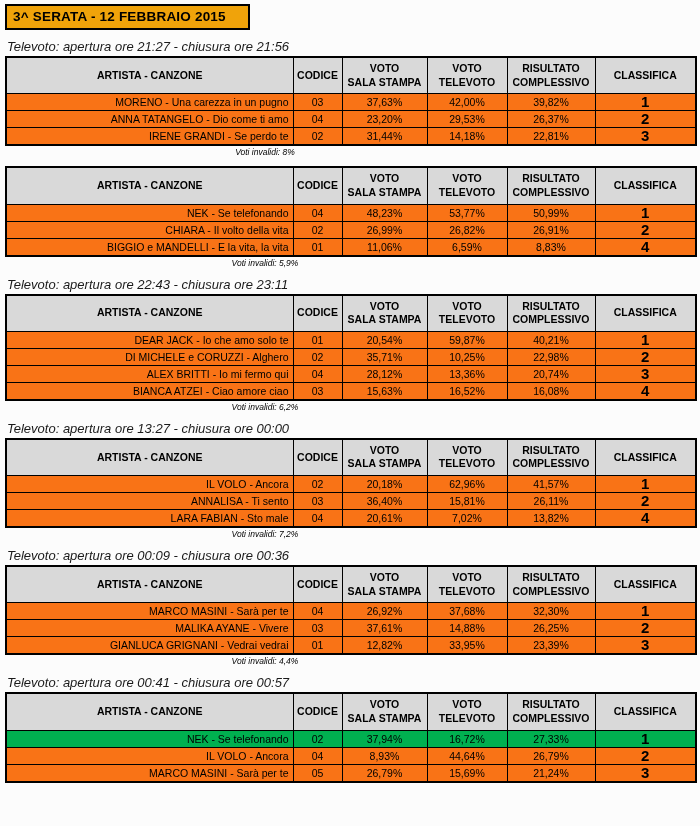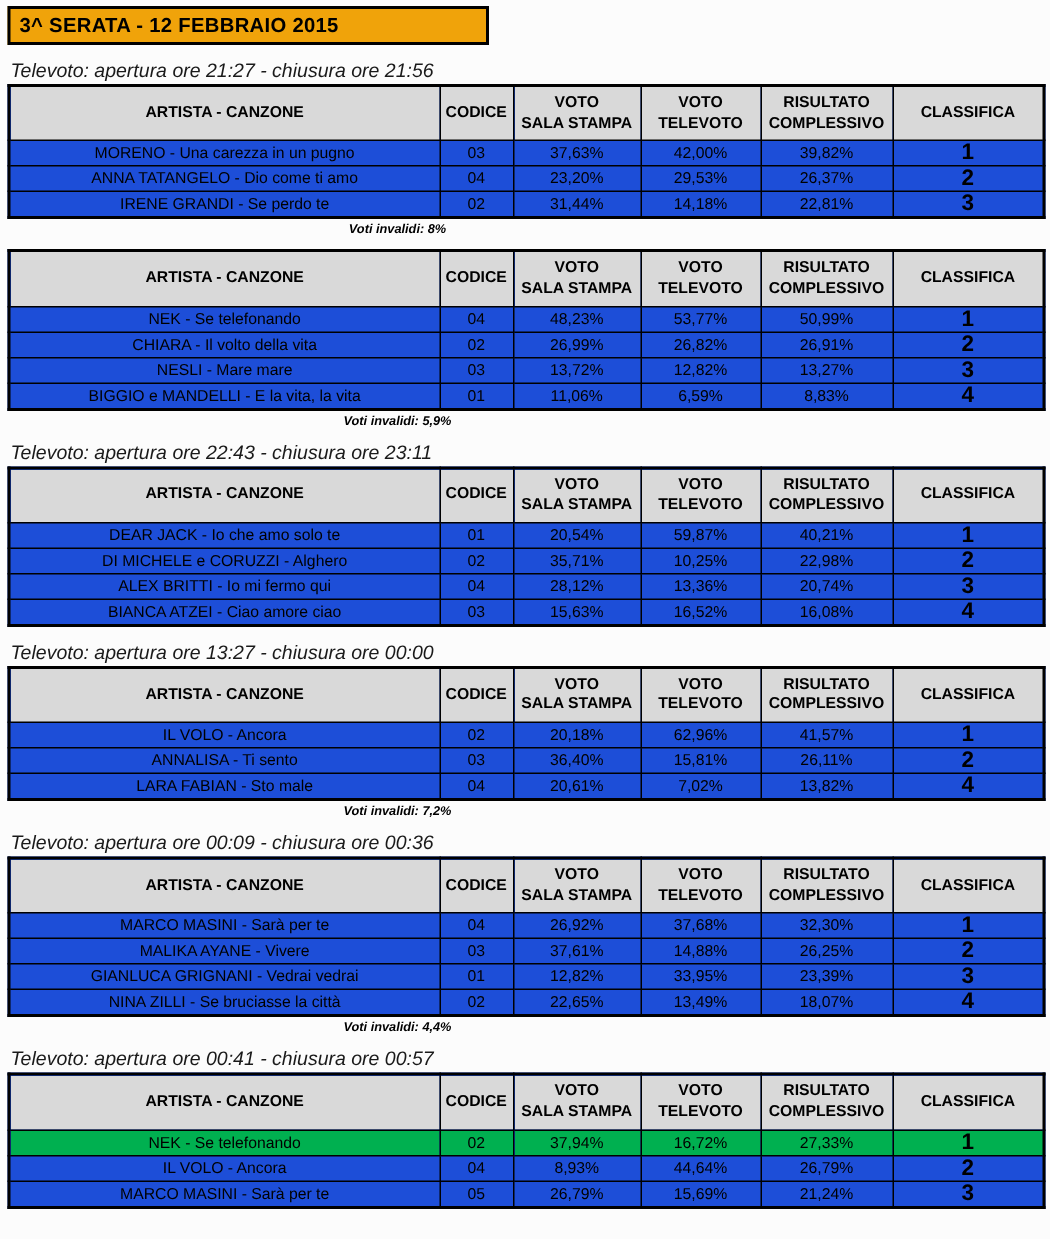--- a/index.html
+++ b/index.html
@@ -10,41 +10,41 @@
   *{box-sizing:border-box;}
   html,body{margin:0;padding:0;}
   body{
     width:700px;
     background:#FCFCFC;
     font-family:"Liberation Sans", sans-serif;
     color:#000;
     padding:4px 5px 6px 5px;
   }
   .title-box{
-    width:321px;
+    width:245px;
     background:var(--title-bg);
     border:2px solid #000;
     font-weight:bold;
     font-size:13.5px;
     padding:3px 6px 4px 6px;
     letter-spacing:.2px;
   }
   .block{margin-top:9px;}
   .note{
     font-style:italic;
     font-size:13px;
     color:#1a1a1a;
     margin:0 0 2px 2px;
   }
   table.results{
     width:690px;
     border-collapse:collapse;
     table-layout:fixed;
     border:2px solid #000;
-    background:#1d4ed8;
+    background:#f97316;
   }
   col.c-artist{width:287px;}
   col.c-code{width:49px;}
   col.c-press{width:85px;}
   col.c-tele{width:80px;}
   col.c-overall{width:88px;}
   col.c-rank{width:101px;}
   th,td{
     border:1px solid #000;
     font-size:10.5px;
@@ -59,34 +59,33 @@
     white-space:pre-line;
     line-height:1.3;
     padding:4px 2px;
   }
   td{
     padding:1px 4px;
     text-align:center;
     line-height:14px;
     height:16px;
   }
-  td.artist{text-align:center;}
+  td.artist{text-align:right;}
   td.rank{
     font-size:15px;
     font-weight:bold;
     line-height:14px;
   }
   tr.highlight td{background:var(--highlight);}
   .invalid{
     font-style:italic;
     font-size:8.5px;
     margin-top:1px;
     width:520px;
     text-align:center;
-    font-weight:bold;
   }
 </style>
 </head>
 <body>
 
 <div class="title-box">3^ SERATA - 12 FEBBRAIO 2015</div>
 
 <section class="block">
   <div class="note">Televoto: apertura ore 21:27 - chiusura ore 21:56</div>
   <table class="results">
@@ -181,28 +180,20 @@
 
         <tr>
           <td class="artist">CHIARA - Il volto della vita</td>
           <td>02</td>
           <td>26,99%</td>
           <td>26,82%</td>
           <td>26,91%</td>
           <td class="rank">2</td>
         </tr>
 
-        <tr>
-          <td class="artist">NESLI - Mare mare</td>
-          <td>03</td>
-          <td>13,72%</td>
-          <td>12,82%</td>
-          <td>13,27%</td>
-          <td class="rank">3</td>
-        </tr>
 
         <tr>
           <td class="artist">BIGGIO e MANDELLI - E la vita, la vita</td>
           <td>01</td>
           <td>11,06%</td>
           <td>6,59%</td>
           <td>8,83%</td>
           <td class="rank">4</td>
         </tr>
       </tbody>
@@ -266,20 +257,21 @@
         <tr>
           <td class="artist">BIANCA ATZEI - Ciao amore ciao</td>
           <td>03</td>
           <td>15,63%</td>
           <td>16,52%</td>
           <td>16,08%</td>
           <td class="rank">4</td>
         </tr>
       </tbody>
   </table>
+  <div class="invalid">Voti invalidi: 6,2%</div>
 </section>
 
 <section class="block">
   <div class="note">Televoto: apertura ore 13:27 - chiusura ore 00:00</div>
   <table class="results">
     <colgroup>
         <col class="c-artist">
         <col class="c-code">
         <col class="c-press">
         <col class="c-tele">
@@ -379,28 +371,20 @@
 
         <tr>
           <td class="artist">GIANLUCA GRIGNANI - Vedrai vedrai</td>
           <td>01</td>
           <td>12,82%</td>
           <td>33,95%</td>
           <td>23,39%</td>
           <td class="rank">3</td>
         </tr>
 
-        <tr>
-          <td class="artist">NINA ZILLI - Se bruciasse la città</td>
-          <td>02</td>
-          <td>22,65%</td>
-          <td>13,49%</td>
-          <td>18,07%</td>
-          <td class="rank">4</td>
-        </tr>
       </tbody>
   </table>
   <div class="invalid">Voti invalidi: 4,4%</div>
 </section>
 
 <section class="block">
   <div class="note">Televoto: apertura ore 00:41 - chiusura ore 00:57</div>
   <table class="results">
     <colgroup>
         <col class="c-artist">

